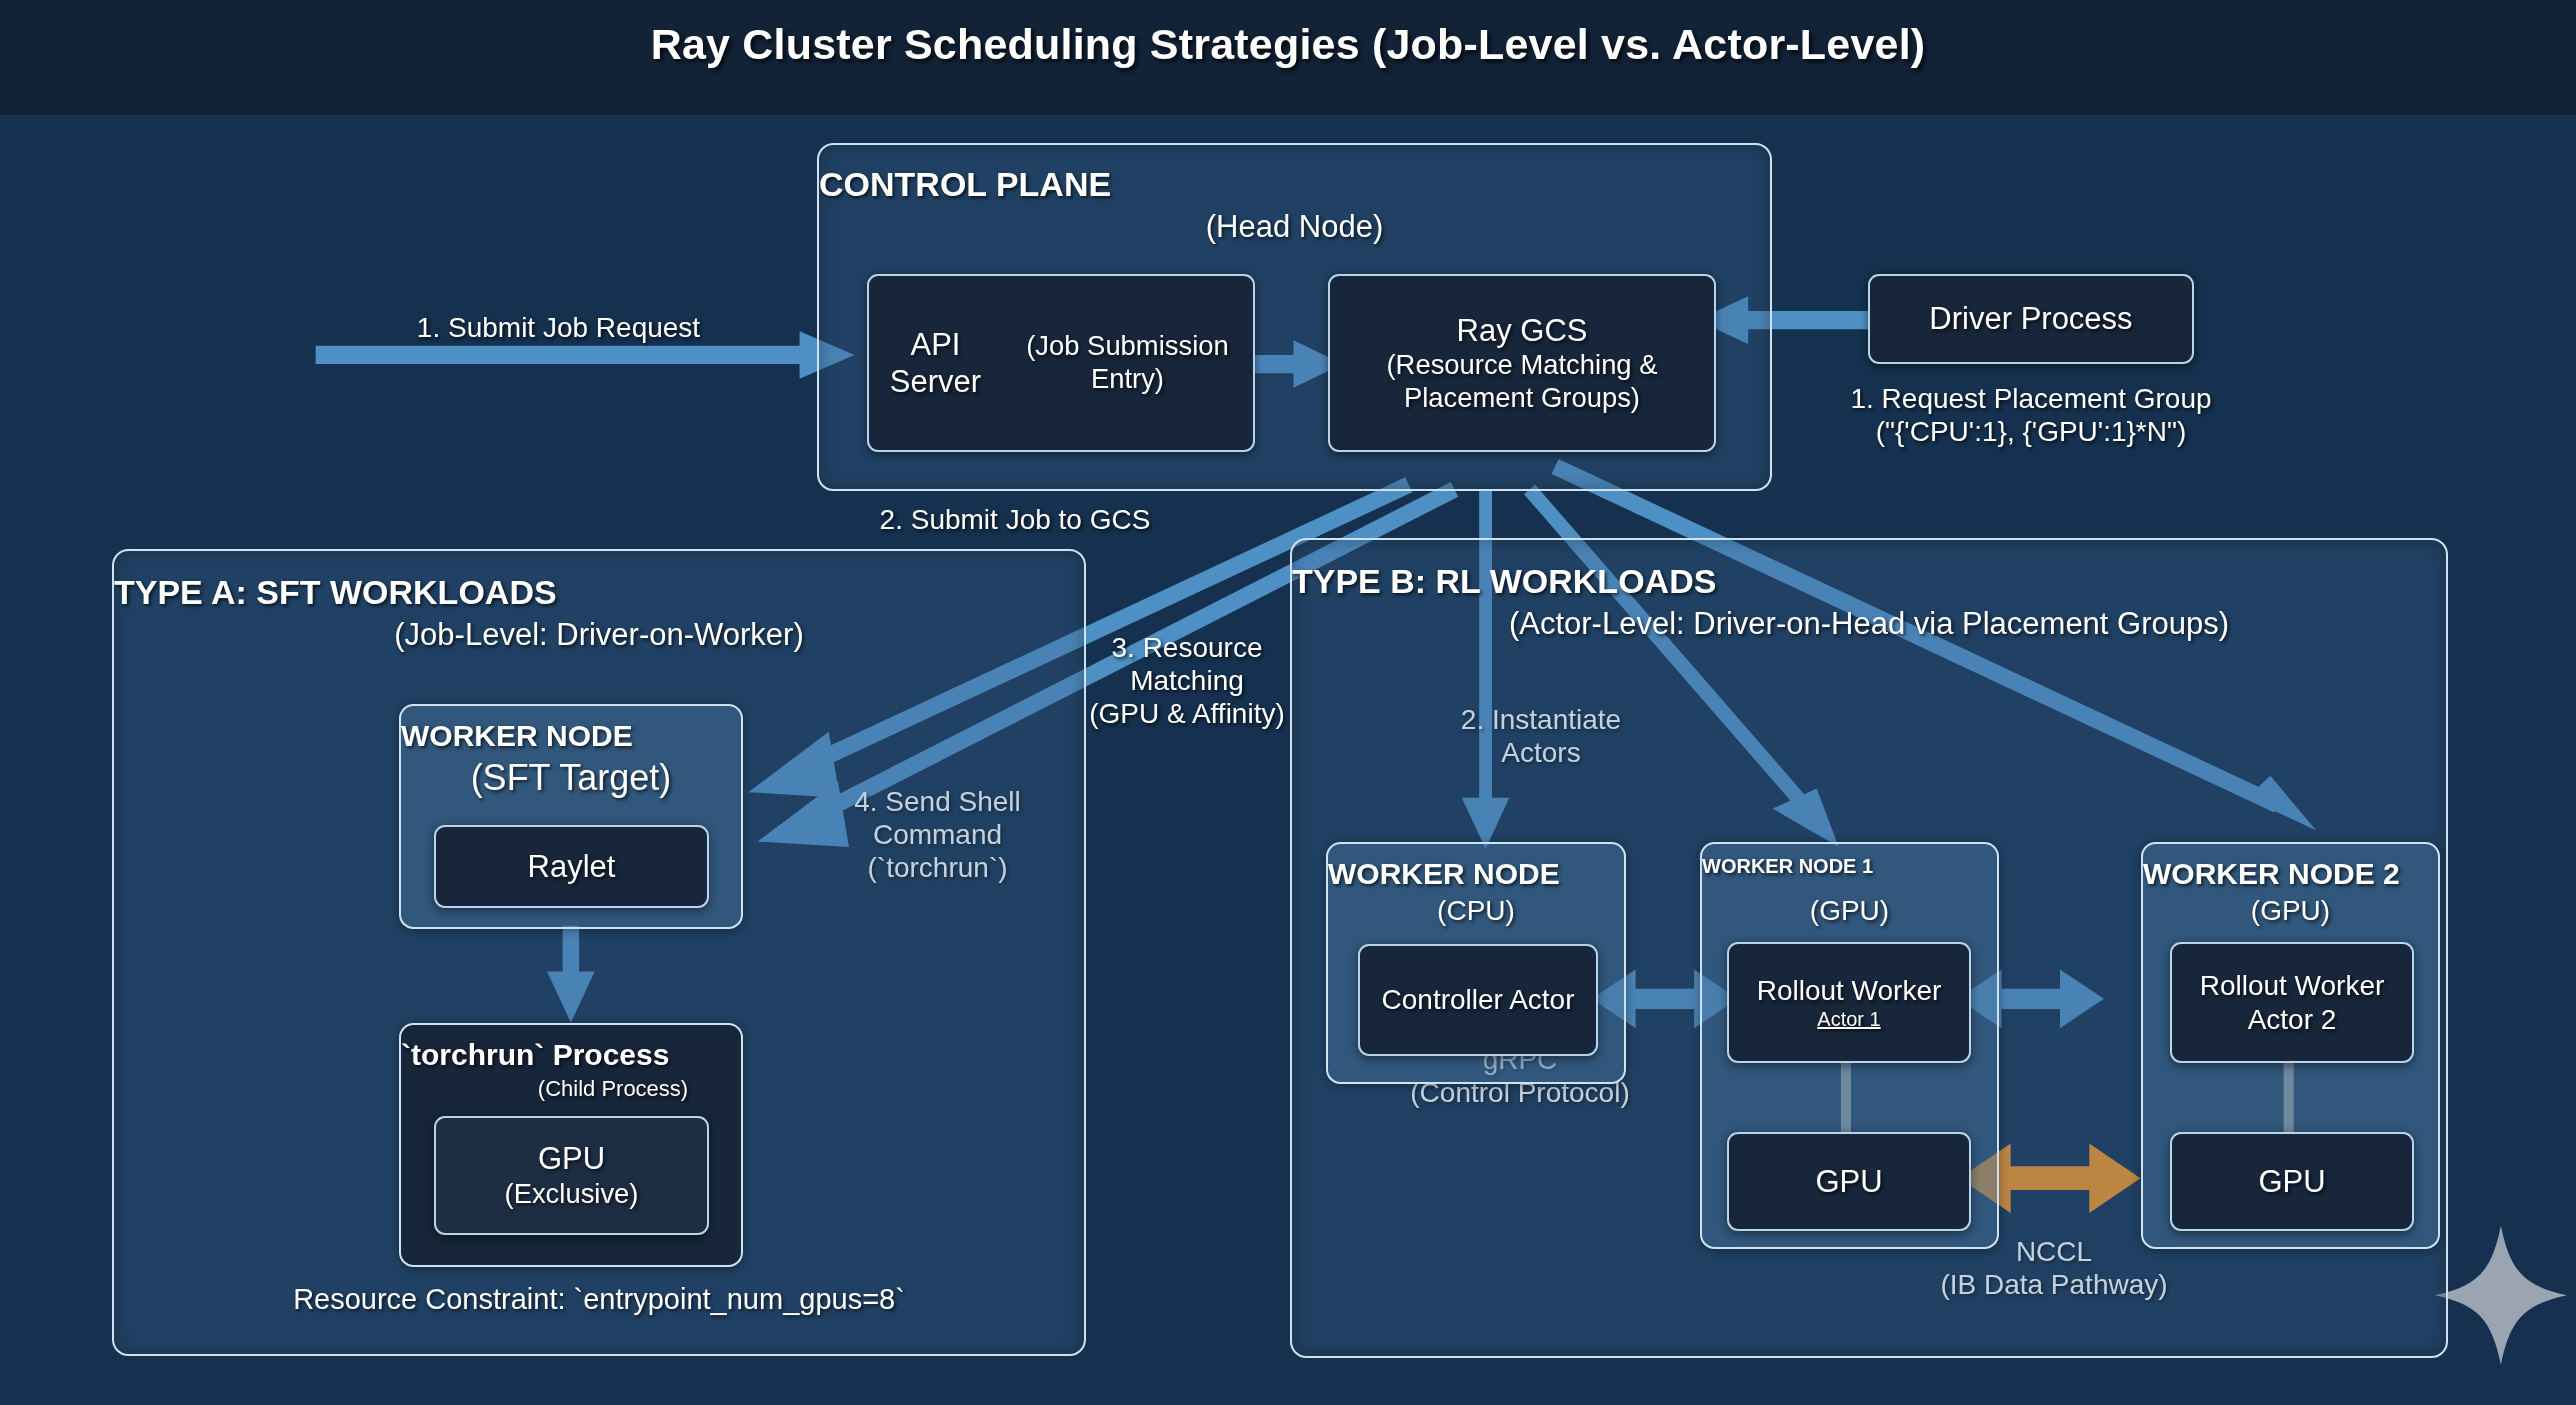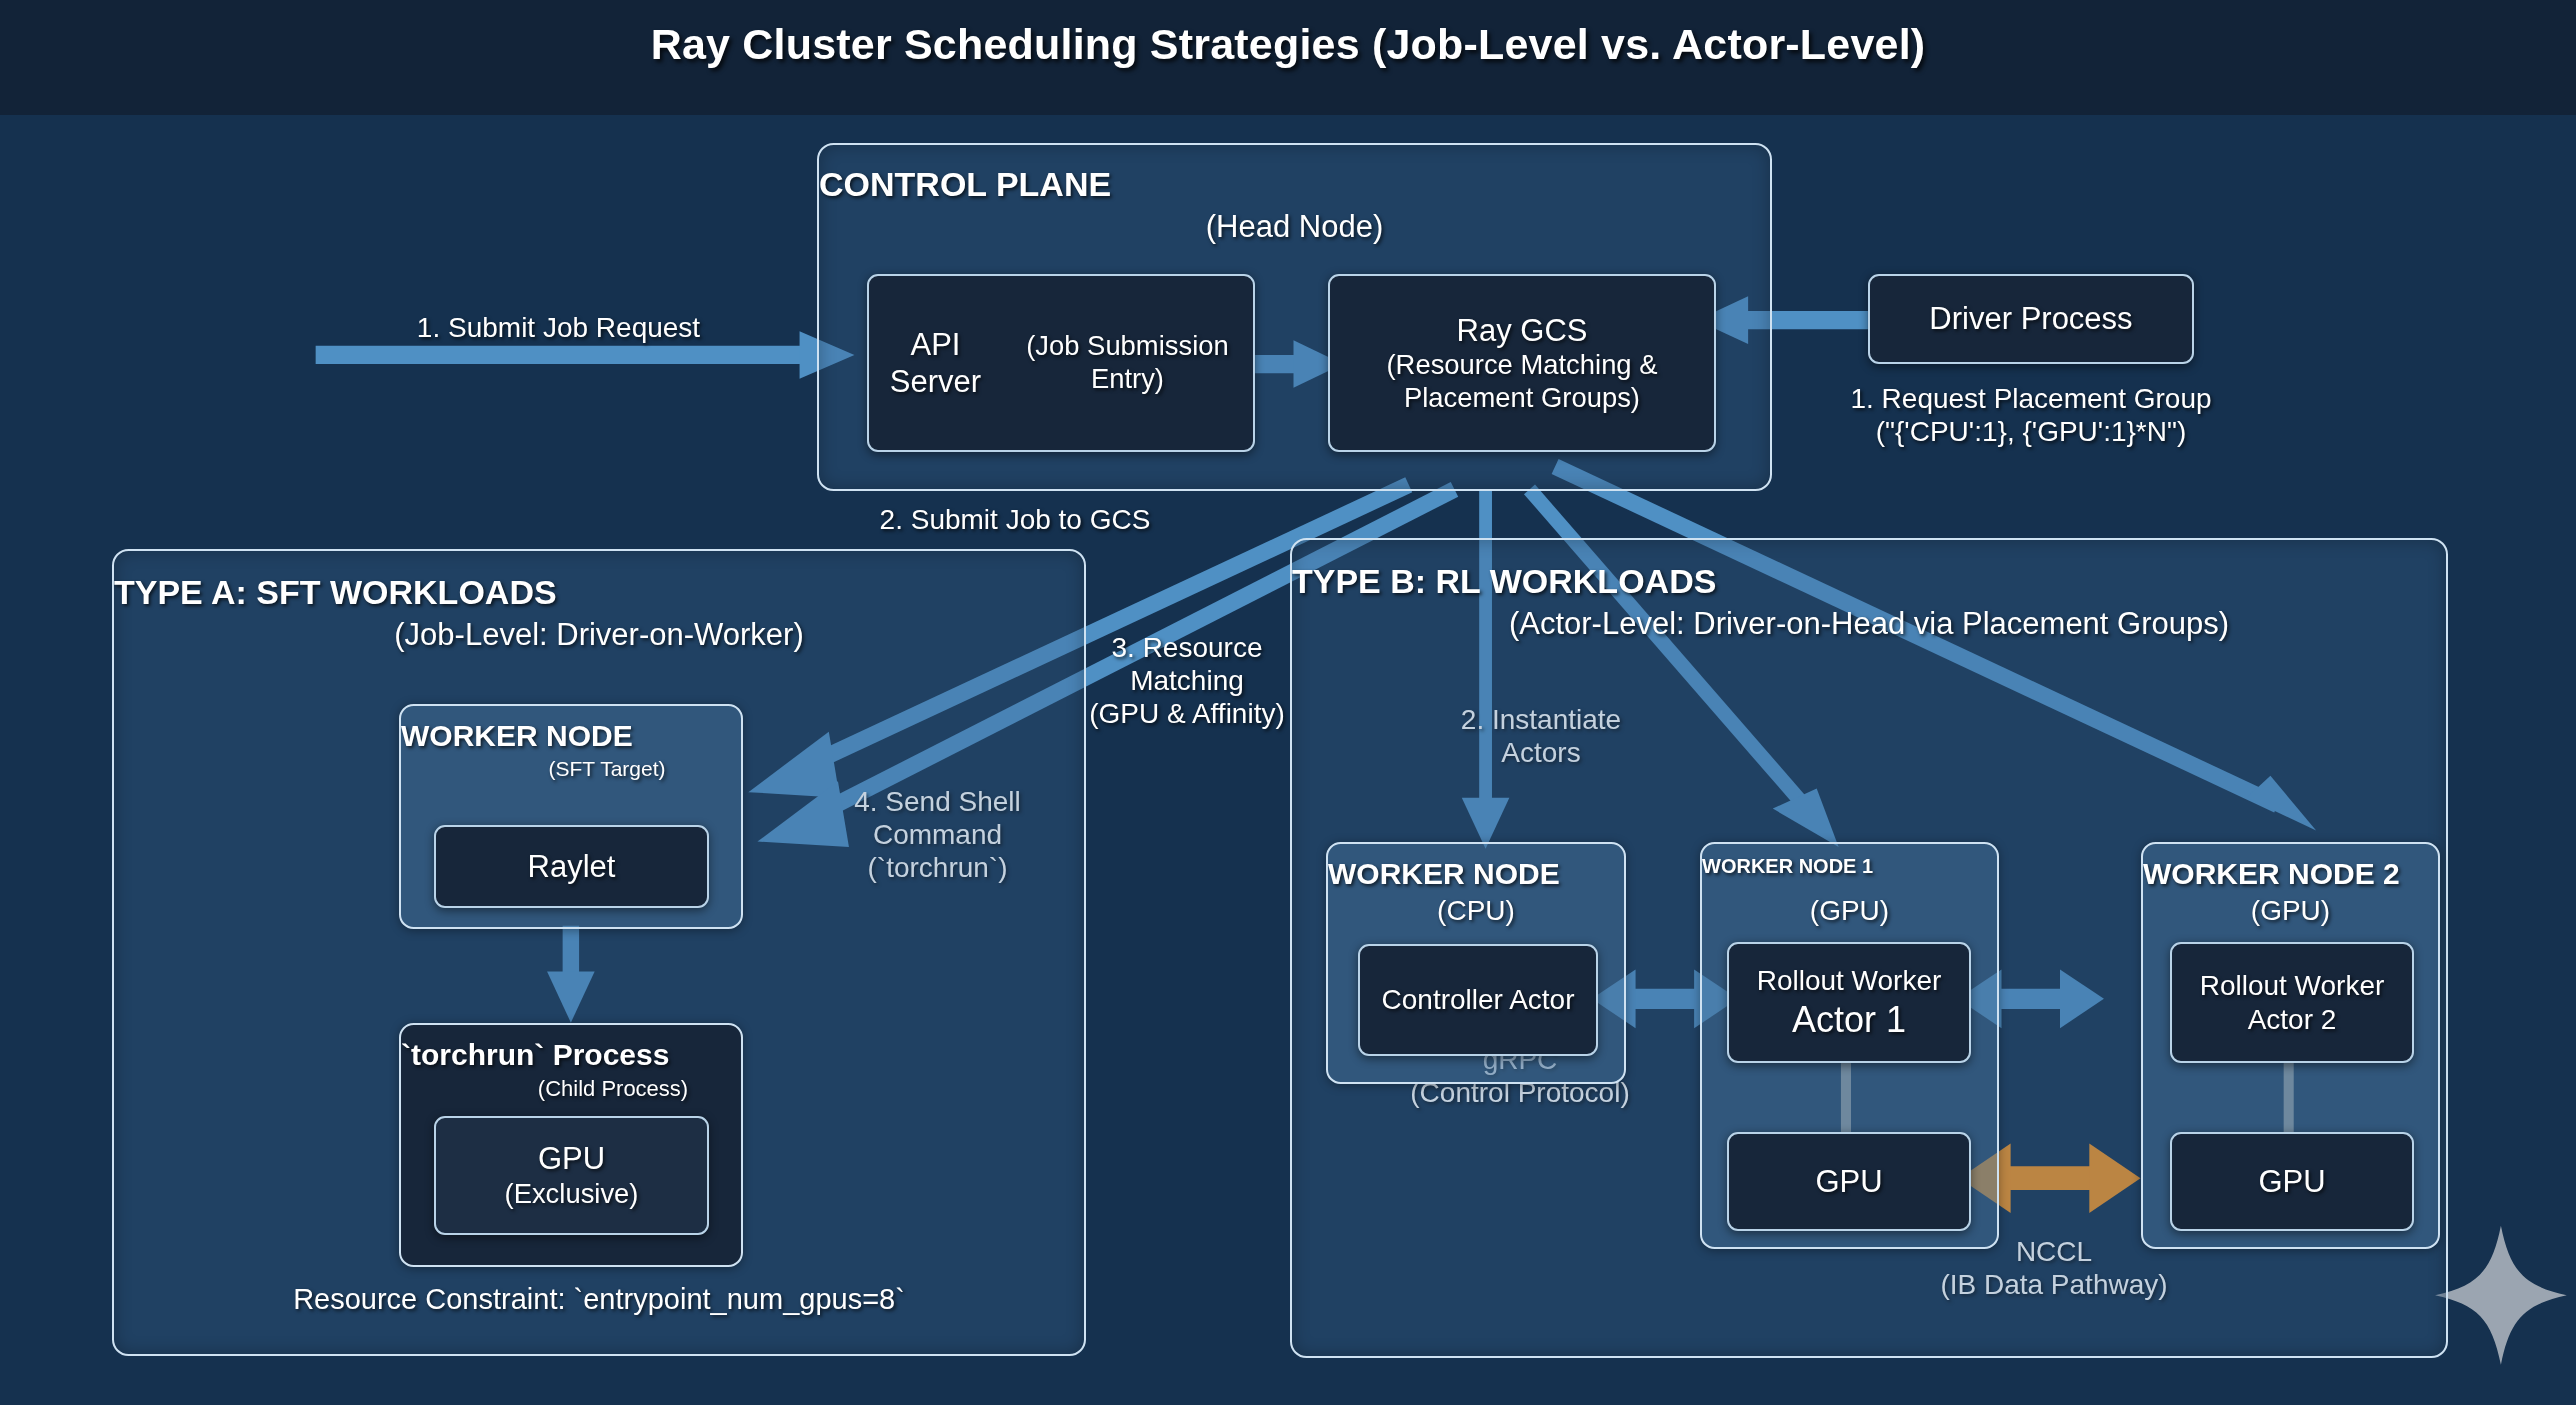--- a/index.html
+++ b/index.html
@@ -203,21 +203,21 @@
   </div>
 
   <div class="panel" style="left:112px;top:549px;width:970px;height:803px;">
     <div class="hdr" style="top:22px;font-size:34px;">TYPE A: SFT WORKLOADS</div>
     <div class="sub" style="top:66px;font-size:31px;">(Job-Level: Driver-on-Worker)</div>
     <div class="sub" style="top:732px;font-size:29px;">Resource Constraint: `entrypoint_num_gpus=8`</div>
   </div>
 
   <div class="node" style="left:399px;top:704px;width:340px;height:221px;">
     <div class="hdr" style="top:12.8px;font-size:30px;">WORKER NODE</div>
-    <div class="sub" style="top:51px;font-size:21px;padding-left:36px;">(SFT Target)</div>
+    <div class="sub" style="top:51px;font-size:36px;">(SFT Target)</div>
   </div>
   <div class="darkbox" style="left:434px;top:825px;width:271px;height:79px;">
     <div class="boxtxt">Raylet</div>
   </div>
 
   <div class="node" style="left:399px;top:1023px;width:340px;height:240px;background:#17263a;">
     <div class="hdr" style="top:12.8px;font-size:30px;">`torchrun` Process</div>
     <div class="sub" style="top:51px;font-size:22px;padding-left:42px;">(Child Process)</div>
   </div>
   <div class="darkbox" style="left:434px;top:1116px;width:271px;height:115px;flex-direction:column;background:#1d2e44;">
@@ -237,21 +237,21 @@
   <div class="darkbox" style="left:1358px;top:944px;width:236px;height:108px;">
     <div class="boxtxt" style="font-size:28px;">Controller Actor</div>
   </div>
 
   <div class="node" style="left:1700px;top:842px;width:295px;height:403px;">
     <div class="hdr" style="top:11px;font-size:20px;">WORKER NODE 1</div>
     <div class="sub" style="top:51px;font-size:28px;">(GPU)</div>
   </div>
   <div class="darkbox" style="left:1727px;top:942px;width:240px;height:117px;flex-direction:column;">
     <div class="boxtxt" style="font-size:28px;">Rollout Worker</div>
-    <div class="boxtxt" style="font-size:36px;">Actor 1</div>
+    <div class="boxtxt" style="font-size:20px;text-decoration:underline;">Actor 1</div>
   </div>
   <div class="darkbox" style="left:1727px;top:1132px;width:240px;height:95px;">
     <div class="boxtxt">GPU</div>
   </div>
 
   <div class="node" style="left:2141px;top:842px;width:295px;height:403px;">
     <div class="hdr" style="top:12.8px;font-size:30px;">WORKER NODE 2</div>
     <div class="sub" style="top:51px;font-size:28px;">(GPU)</div>
   </div>
   <div class="darkbox" style="left:2170px;top:942px;width:240px;height:117px;flex-direction:column;">

